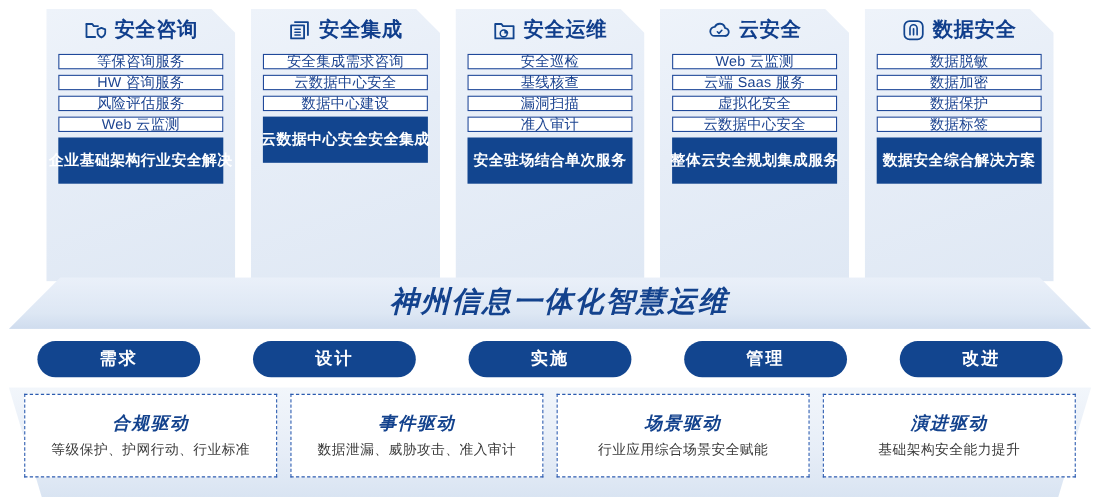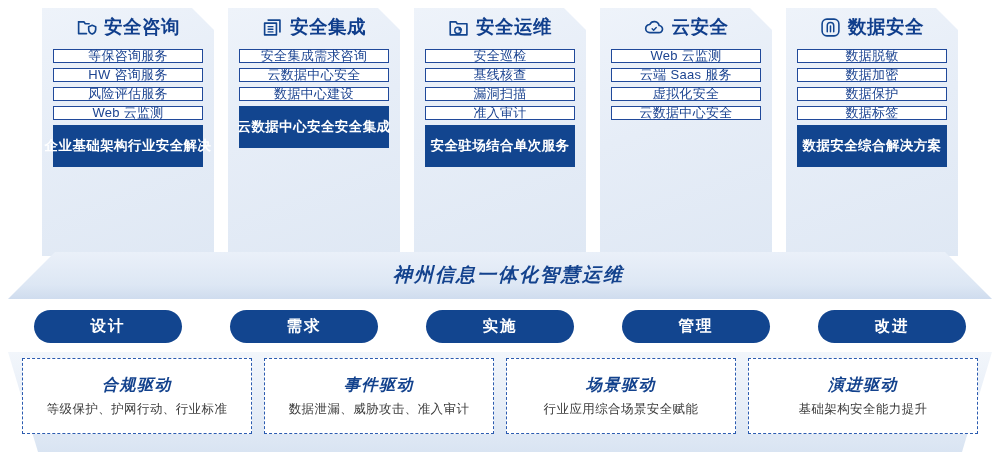--- a/index.html
+++ b/index.html
@@ -106,21 +106,21 @@
     width: 1000px;
     height: 47px;
     background: linear-gradient(180deg, #eaf0f9 0%, #dde7f4 70%, #cfdcee 100%);
     -webkit-clip-path: polygon(55px 0, 945px 0, 992px 47px, 8px 47px);
     clip-path: polygon(55px 0, 945px 0, 992px 47px, 8px 47px);
     display: flex;
     align-items: center;
     justify-content: center;
   }
   .banner-text {
-    font-size: 19px;
+    font-size: 26px;
     font-weight: bold;
     font-style: italic;
     color: #13428d;
     letter-spacing: 2px;
     padding-bottom: 2px;
     margin-left: 17px;
   }
 
   
   .pills {
@@ -269,20 +269,24 @@
             <path d="M6.6 18.5h10.2a4.1 4.1 0 0 0 .5-8.2 5.6 5.6 0 0 0-10.6-1.2 4.7 4.7 0 0 0-.1 9.4z"></path>
             <path d="M14 12.6l-3 3.2-1.7-1.7" stroke-width="1.6"></path>
           </svg>
         </span>
         <span class="col-title">云安全</span>
       </div>
       <div class="item">Web 云监测</div>
       <div class="item">云端 Saas 服务</div>
       <div class="item">虚拟化安全</div>
       <div class="item">云数据中心安全</div>
+      <div class="footer-item">
+        <span>整体云安全规划</span>
+        <span>集成服务</span>
+      </div>
     </div>
 
     <div class="column">
       <div class="col-head">
         <span class="icon">
           <svg width="21" height="21" viewBox="0 0 24 24" fill="none" stroke="#12458f" stroke-width="1.8" stroke-linejoin="round" stroke-linecap="round">
             <rect x="2.4" y="2.4" width="19.2" height="19.2" rx="5.5"></rect>
             <path d="M8.3 16.8V10a3.7 3.7 0 0 1 7.4 0v6.8" stroke-width="1.7"></path>
             <path d="M12 16.8v-6.4" stroke-width="1.7"></path>
           </svg>
@@ -299,22 +303,22 @@
       </div>
     </div>
 
   </div>
 
   <div class="banner">
     <div class="banner-text">神州信息一体化智慧运维</div>
   </div>
 
   <div class="pills">
+    <div class="pill">需求</div>
     <div class="pill">设计</div>
-    <div class="pill">需求</div>
     <div class="pill">实施</div>
     <div class="pill">管理</div>
     <div class="pill">改进</div>
   </div>
 
   <div class="bottom"></div>
 
   <div class="drivers">
     <div class="driver">
       <div class="driver-title">合规驱动</div>

